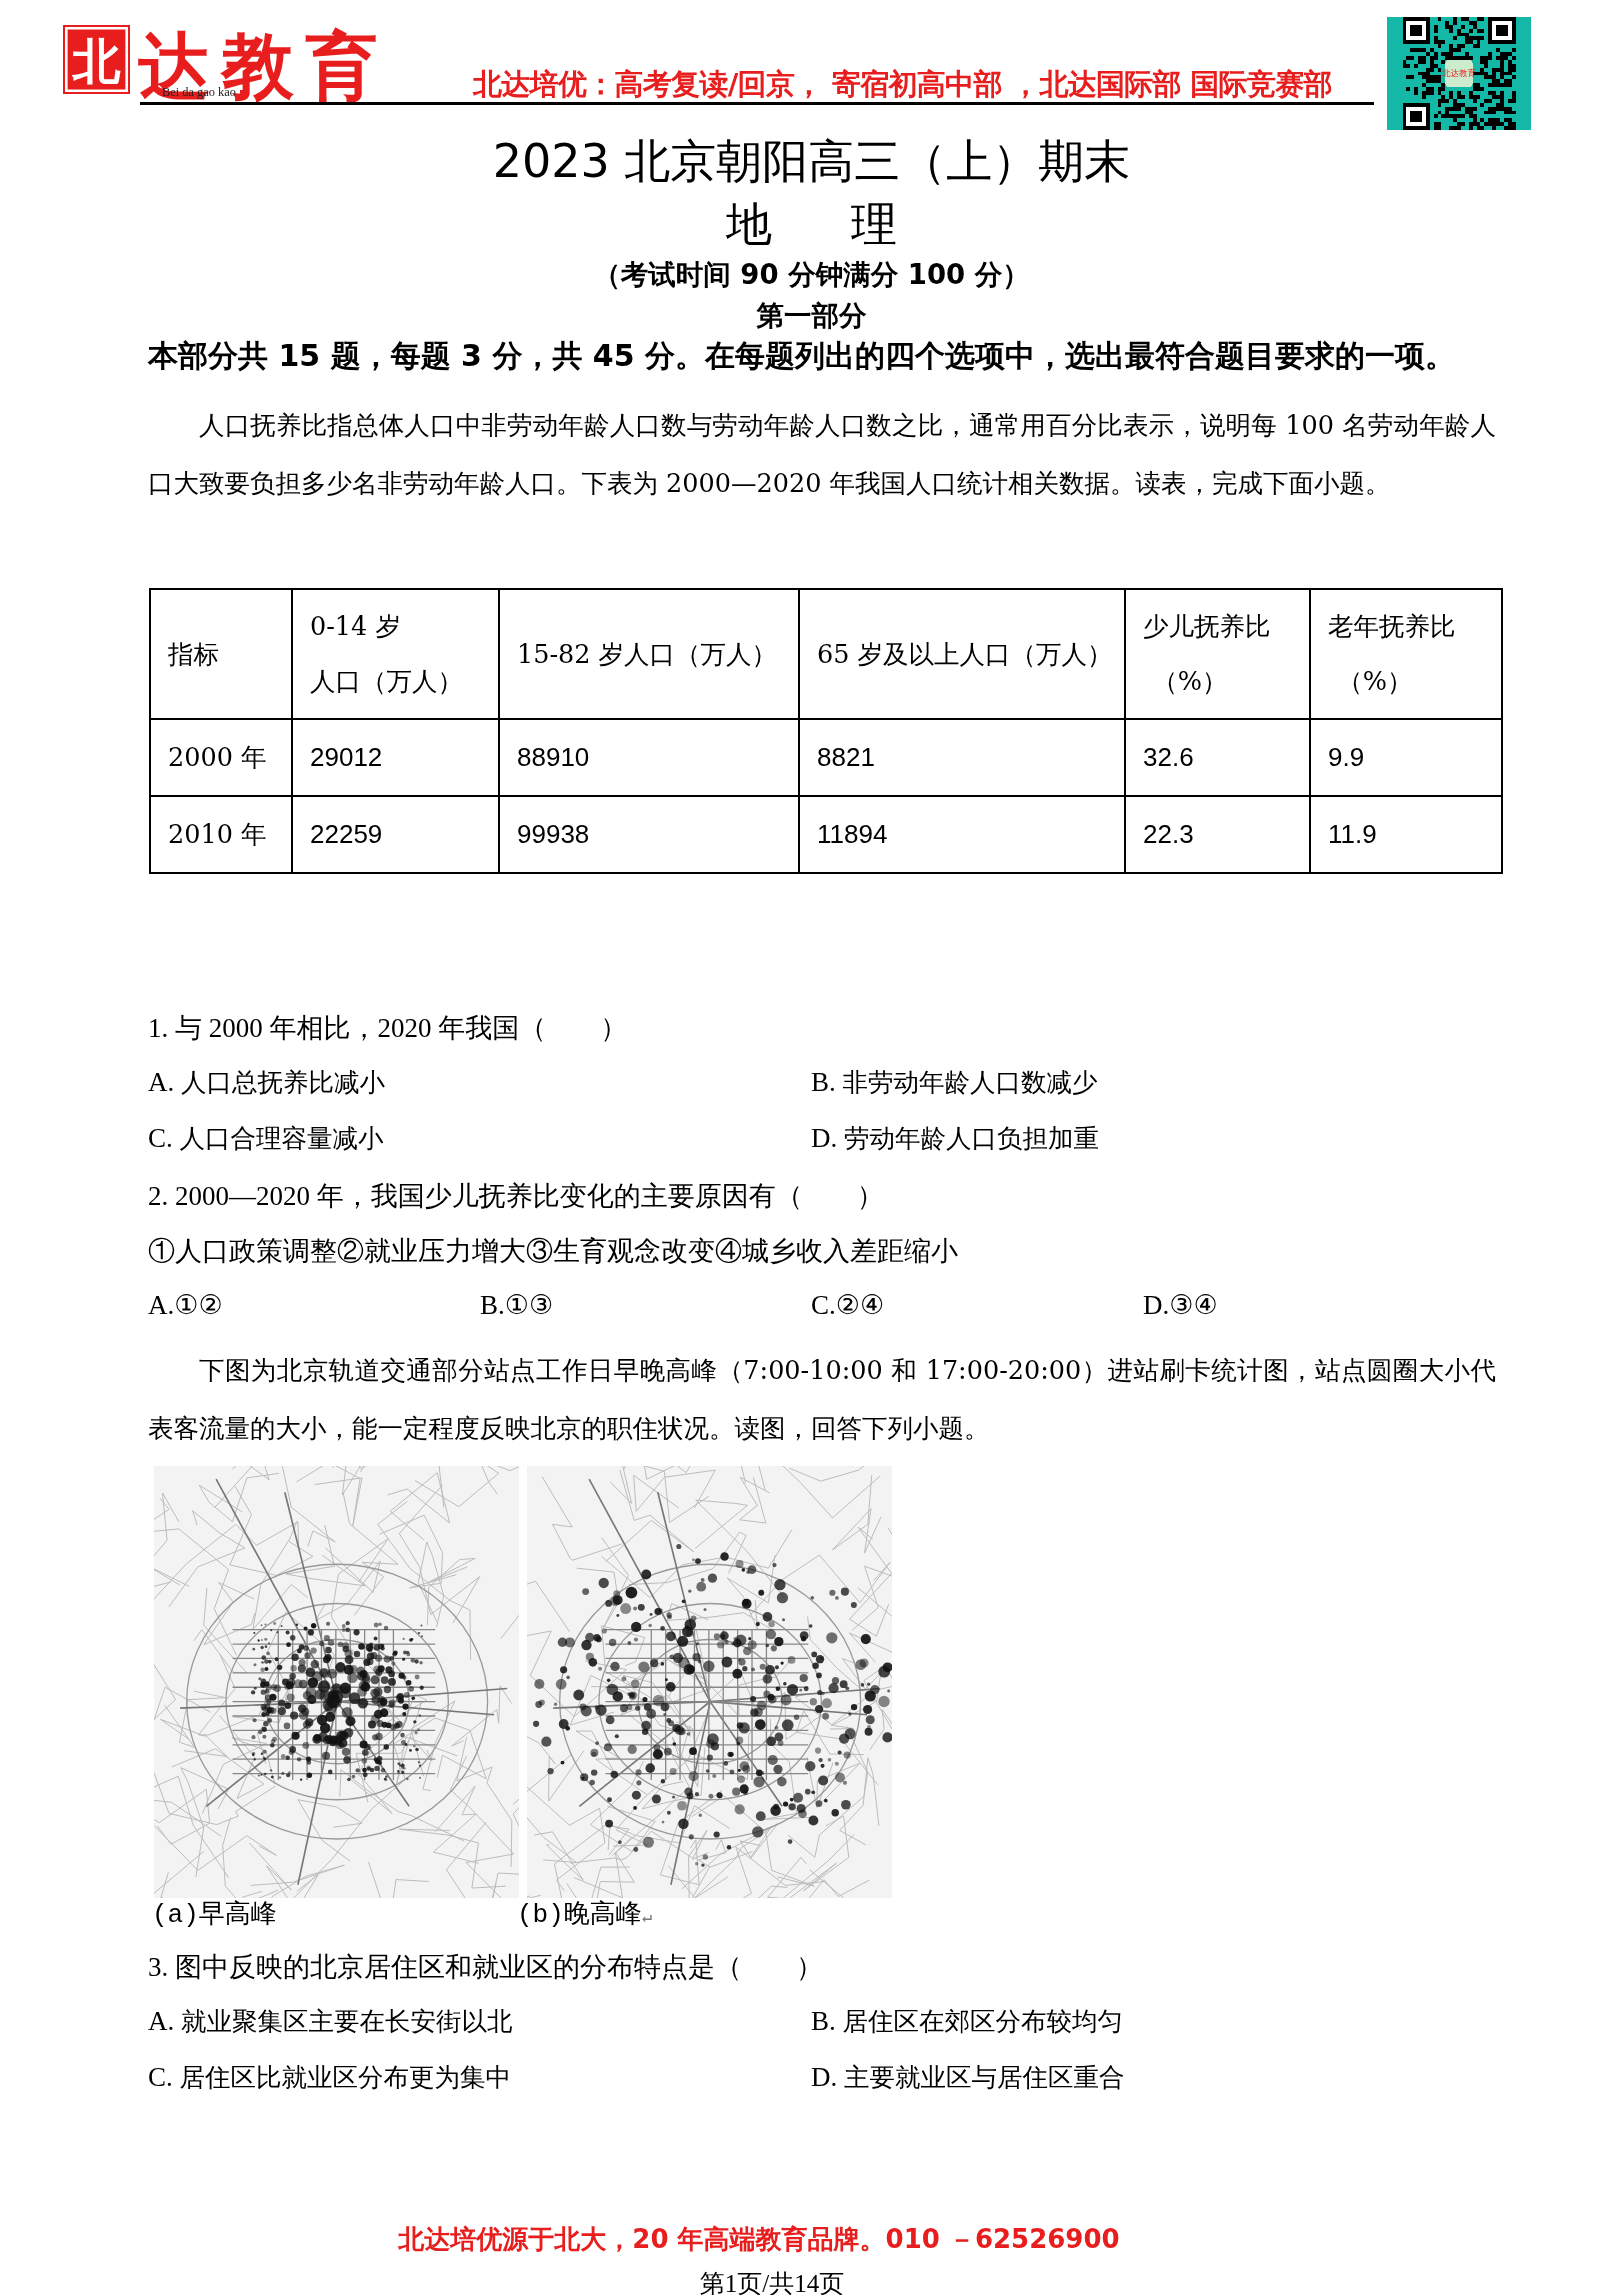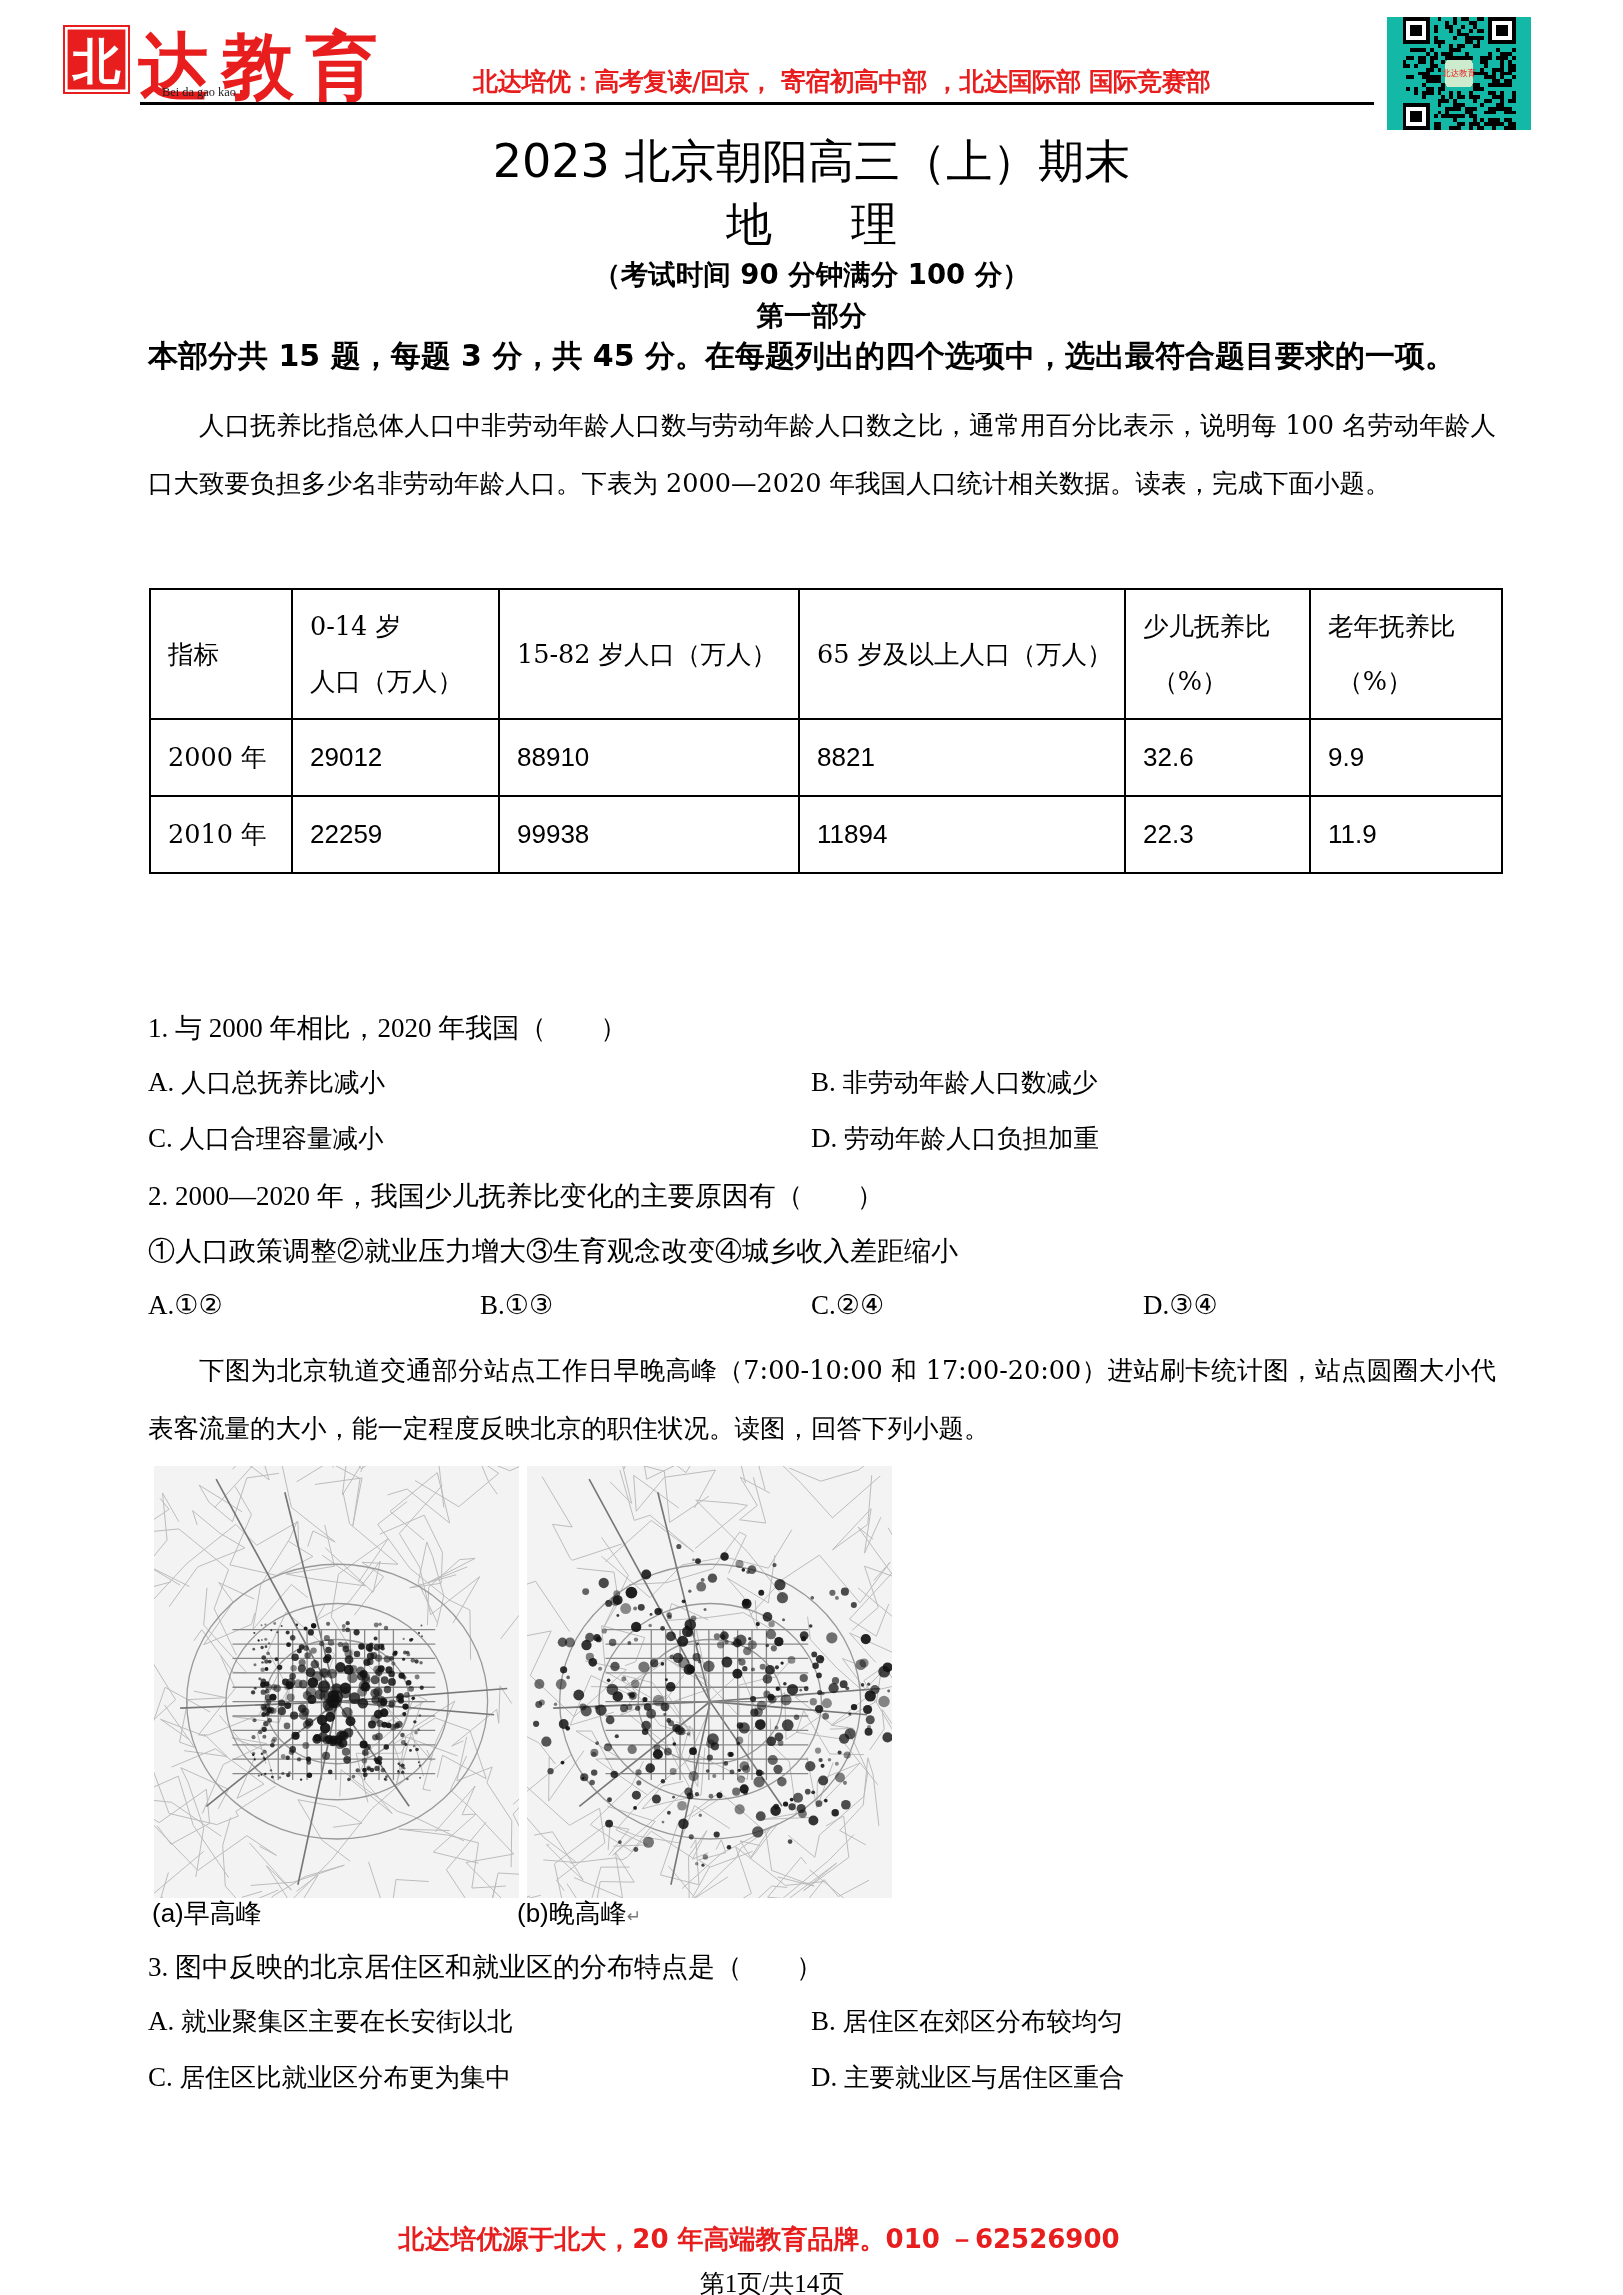--- a/index.html
+++ b/index.html
@@ -11,21 +11,21 @@
   .logo { left: 63px; top: 25px; width: 327px; height: 72px; }
   .logo-seal { position: absolute; left: 0; top: 0; width: 63px; height: 65px; background: #e81e1e;
                border: 2.6px solid #e81e1e; box-shadow: inset 0 0 0 2.6px #fff; }
   .logo-seal span { position: absolute; left: 0; top: 2.6px; width: 63px; text-align: center;
                     color: #fff; font-size: 48px; font-weight: bold; font-family: "DejaVu Serif", serif; }
   .logo-name { position: absolute; left: 75px; top: -6.5px; color: #e81e1e; font-size: 72px;
                font-family: "DejaVu Serif", serif; letter-spacing: 11.8px; font-weight: bold; }
   .logo-pinyin { position: absolute; left: 99px; top: 60px; font-size: 12.4px; color: #222;
                  font-family: "Liberation Serif", serif; }
   .logo-square { display: inline-block; width: 6.5px; height: 6.5px; background: #e81e1e; margin-left: 3.9px; }
-  .slogan { left: 473px; top: 65px; font-size: 25px; color: #e81e1e; font-weight: bold;
+  .slogan { left: 473px; top: 65px; font-size: 29px; color: #e81e1e; font-weight: bold;
             font-family: "DejaVu Sans", sans-serif; white-space: nowrap; letter-spacing: -0.7px; }
   .header-rule { left: 140px; top: 102px; width: 1234px; height: 2.6px; background: #000; }
   .qr { left: 1387px; top: 17px; width: 144px; height: 113px; background: #14b8a6; }
   .qr svg { width: 100%; height: 100%; }
 
   
   .center { left: 0; width: 1623px; text-align: center; }
   .title1 { top: 131px; font-size: 46px; font-family: "DejaVu Sans", sans-serif; }
   .title2 { top: 194px; font-size: 46px; font-family: "DejaVu Sans", sans-serif; letter-spacing: 79px; padding-left: 79px; box-sizing: border-box; }
   .title3 { top: 257px; font-size: 27.5px; font-weight: bold; font-family: "DejaVu Sans", sans-serif; }
@@ -53,21 +53,21 @@
   
   .q { left: 148px; font-size: 27px; white-space: nowrap; font-family: "Liberation Serif", "DejaVu Serif", serif; }
   .opt { font-size: 27px; white-space: nowrap; font-family: "Liberation Serif", serif; }
   .opt .zh { font-family: "DejaVu Serif", serif; font-size: 25.5px; }
 
   
   .map { top: 1466px; width: 365px; height: 432px; background: #f4f4f4; overflow: hidden; }
   .map svg { width: 100%; height: 100%; }
   .map-a { left: 154px; }
   .map-b { left: 527px; }
-  .cap { top: 1896px; font-size: 26px; font-family: Liberation Sans, sans-serif; white-space: nowrap; }
+  .cap { top: 1896px; font-size: 26px; font-family: Liberation Mono, monospace; white-space: nowrap; }
   .cap-a { left: 152px; }
   .cap-b { left: 517px; }
   .return-mark { color: #777; font-size: 17px; }
 
   
   .footer-slogan { left: 0; width: 1623px; text-align: center; top: 2222px; color: #e81e1e;
                    font-size: 26px; font-weight: bold; font-family: "DejaVu Sans", sans-serif; padding-right: 105px; box-sizing: border-box; }
   .page-num { left: 0; width: 1623px; text-align: center; top: 2267px; font-size: 25px;
               font-family: "Liberation Serif", serif; padding-right: 79px; box-sizing: border-box; }
 </style>

